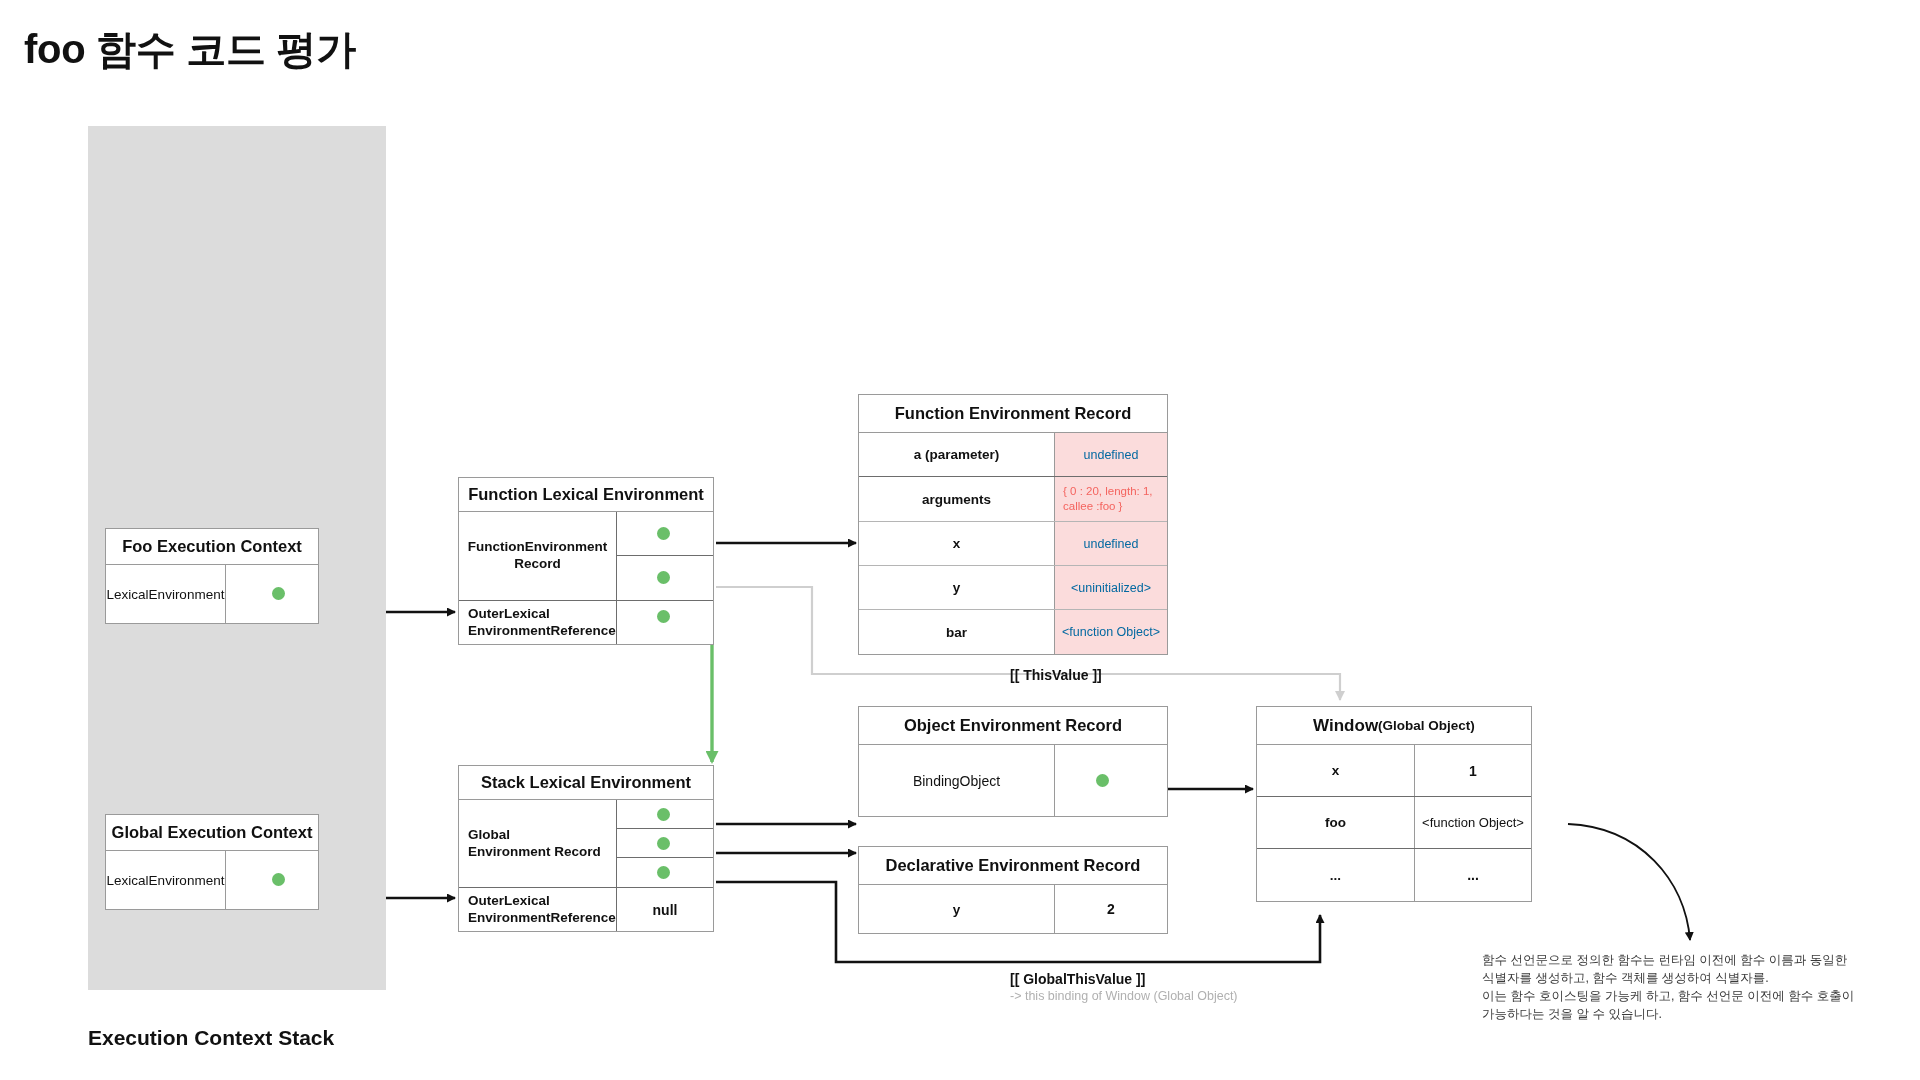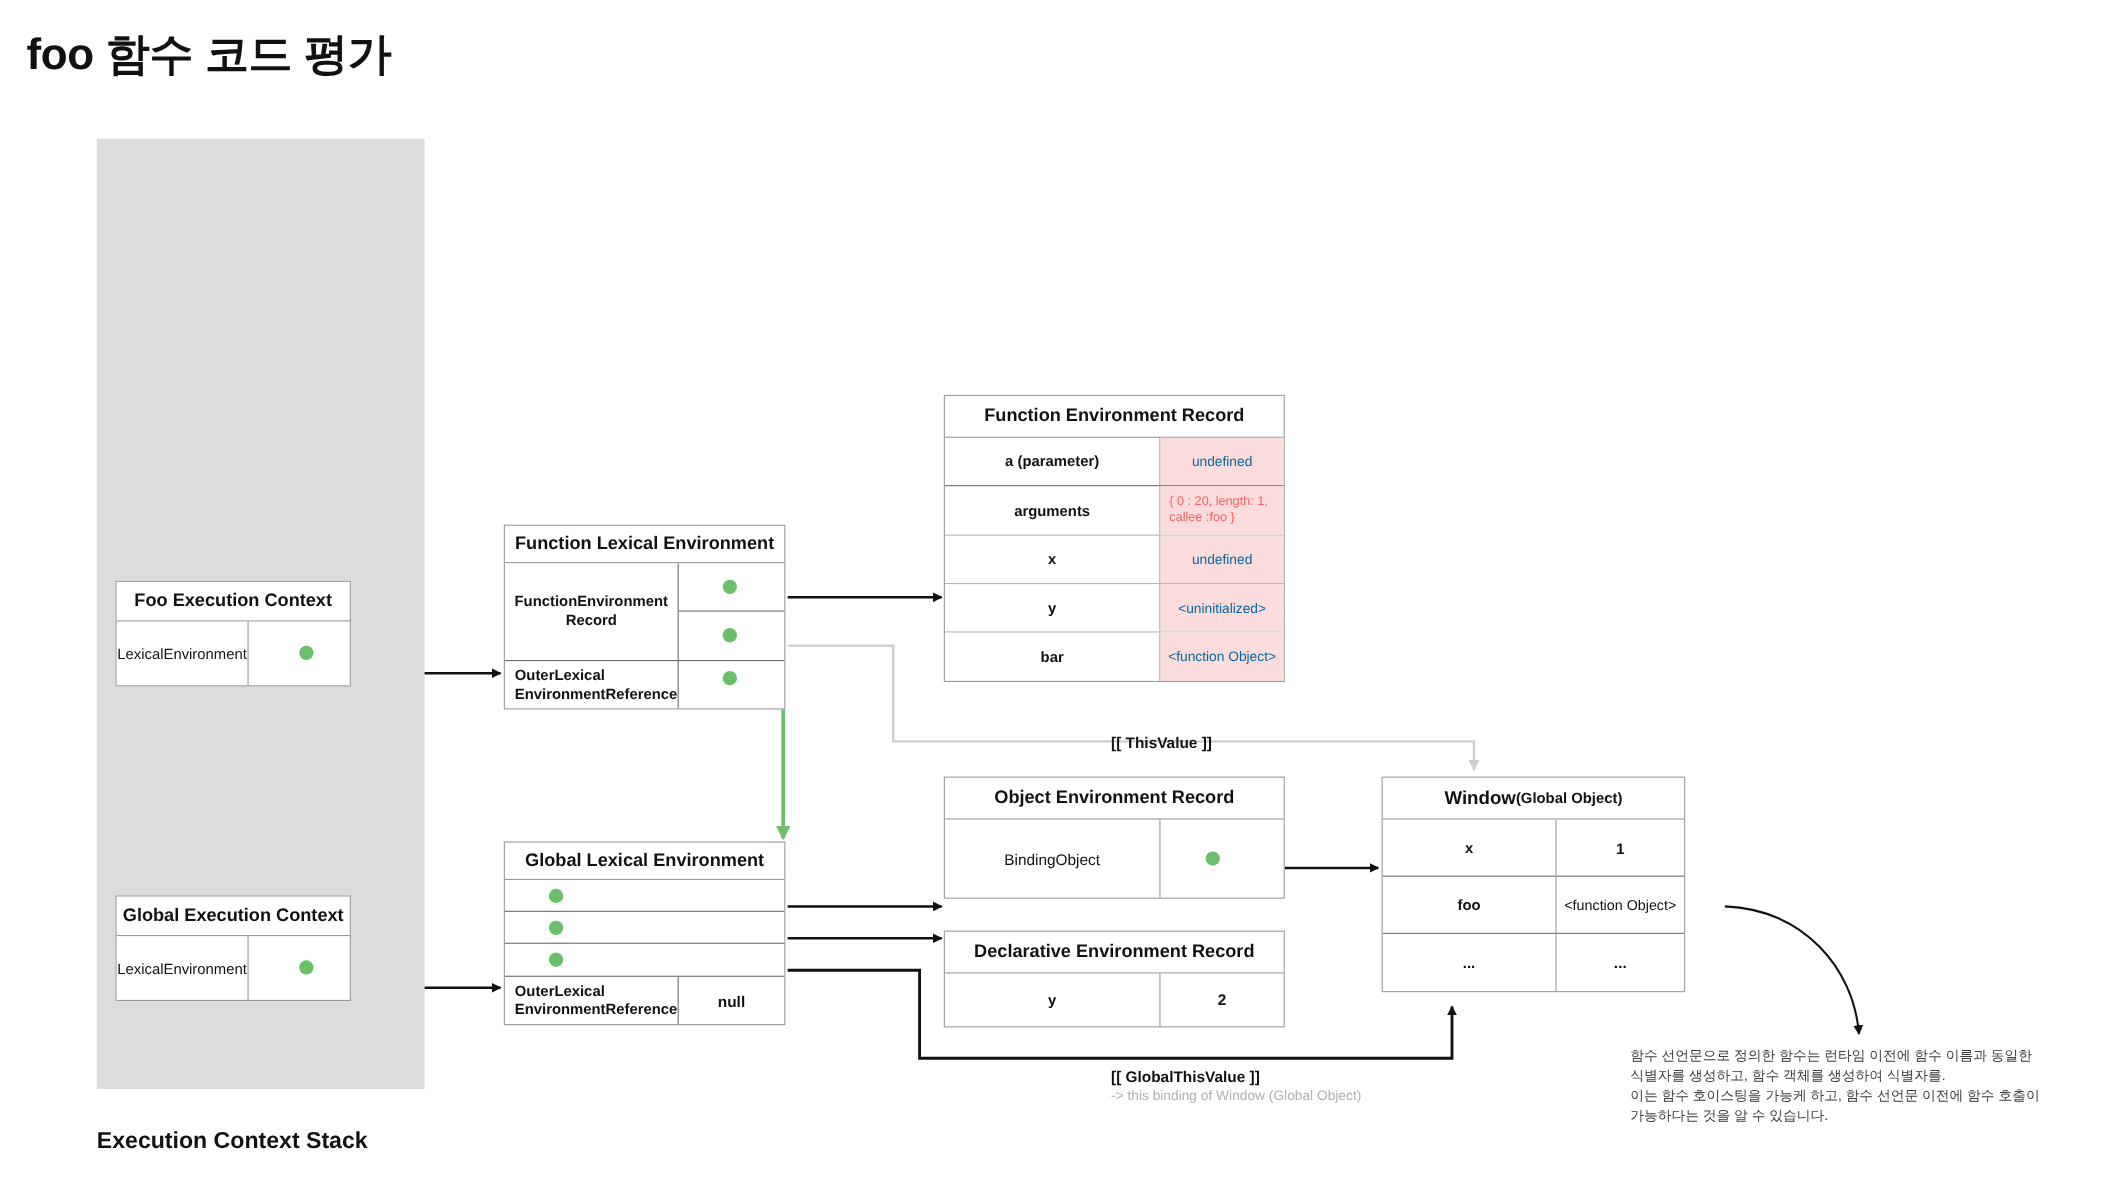--- a/index.html
+++ b/index.html
@@ -184,43 +184,46 @@
       <div class="cell lbl-col bsep-r-dk" style="font-weight:bold; white-space:pre-line; justify-content:flex-start;
                   text-align:left; padding-left:9px;">OuterLexical
 EnvironmentReference</div>
       <div class="cell ptr-col" style="position:relative;">
         <span class="dot" style="left:40px; top:9px;"></span>
       </div>
     </div>
   </div>
 
   <div class="dbox le" style="left:458px; top:765px;">
-    <div class="hdr">Global Lexical Environment</div>
+    <div class="hdr">Stack Lexical Environment</div>
     <div class="row" style="height:87px;">
+      <div class="cell lbl-col bsep-r-dk" style="font-weight:bold; white-space:pre-line; justify-content:flex-start;
+                  text-align:left; padding-left:9px;">Global
+Environment Record</div>
       <div class="ptr-col" style="position:relative;">
         <div style="height:29px; border-bottom:1.5px solid #6d6d6d; position:relative;">
           <span class="dot" style="left:40px; top:8px;"></span>
         </div>
         <div style="height:29px; border-bottom:1.5px solid #6d6d6d; position:relative;">
           <span class="dot" style="left:40px; top:8px;"></span>
         </div>
         <div style="height:29px; position:relative;">
           <span class="dot" style="left:40px; top:8px;"></span>
         </div>
       </div>
     </div>
     <div class="row" style="height:44px; border-top:1.5px solid #6d6d6d;">
       <div class="cell lbl-col bsep-r-dk" style="font-weight:bold; white-space:pre-line; justify-content:flex-start;
                   text-align:left; padding-left:9px;">OuterLexical
 EnvironmentReference</div>
       <div class="cell ptr-col" style="font-size:14px; font-weight:bold;">null</div>
     </div>
   </div>
 
-  <div class="dbox rec" style="left:858px; top:359px; width:310px;">
+  <div class="dbox rec" style="left:858px; top:394px; width:310px;">
     <div class="hdr" style="height:38px;">Function Environment Record</div>
 
     <div class="row bsep-b" style="height:44px;">
       <div class="cell k bsep-r" style="width:196px;">a (parameter)</div>
       <div class="cell v v-red" style="flex:1;">undefined</div>
     </div>
 
     <div class="row bsep-b-lt" style="height:45px;">
       <div class="cell k bsep-r" style="width:196px;">arguments</div>
       <div class="cell v-red-sm" style="flex:1; display:flex; align-items:center;">{ 0 : 20, length: 1, callee :foo }</div>

